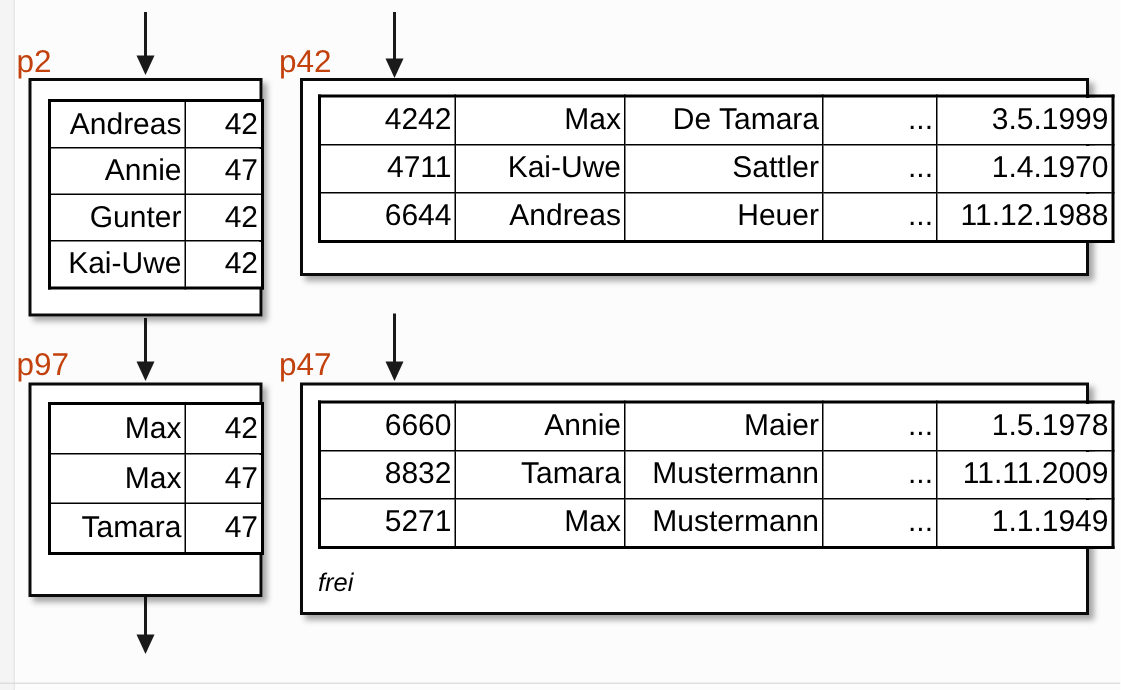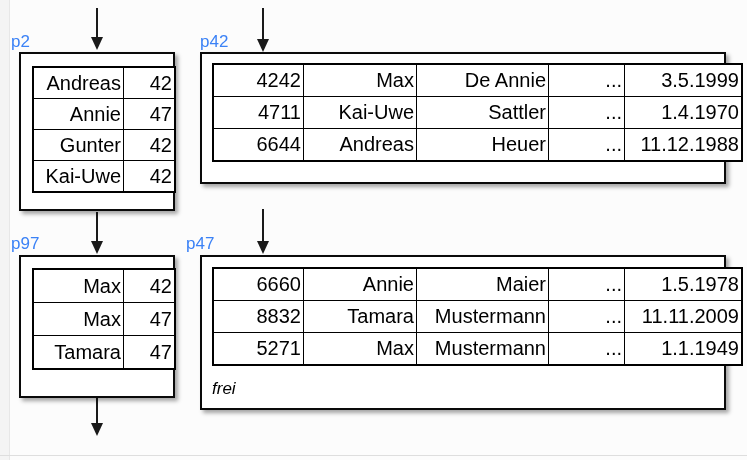--- a/index.html
+++ b/index.html
@@ -31,23 +31,23 @@
   }
   .box {
     position: absolute;
     box-sizing: border-box;
     background: #ffffff;
     border: 2px solid #0a0a0a;
     box-shadow: 3px 3px 4px rgba(0,0,0,0.35);
   }
   .page-label {
     position: absolute;
-    font-size: 17px;
+    font-size: 21px;
     line-height: 20px;
-    color: #3b82f6;
+    color: #c2410c;
   }
   table {
     position: absolute;
     border-collapse: collapse;
     table-layout: fixed;
     border: 2px solid #000;
   }
   td {
     border: 1.5px solid #000;
     text-align: right;
@@ -106,21 +106,21 @@
   <div class="arrow-line" style="left:96px; top:212px; height:30px;"></div>
   <div class="arrow-head" style="left:91px; top:241px;"></div>
 
   <div class="arrow-line" style="left:262px; top:209px; height:33px;"></div>
   <div class="arrow-head" style="left:257px; top:241px;"></div>
 
   <div class="arrow-line" style="left:96px; top:398px; height:26px;"></div>
   <div class="arrow-head" style="left:91px; top:423px;"></div>
 
   <div class="page-label" style="left:11px; top:32px;">p2</div>
-  <div class="page-label" style="left:200px; top:32px;">p42</div>
+  <div class="page-label" style="left:186px; top:32px;">p42</div>
   <div class="page-label" style="left:11px; top:234px;">p97</div>
   <div class="page-label" style="left:186px; top:234px;">p47</div>
 
   <div class="box" style="left:19px; top:52px; width:156px; height:159px;">
     <table class="index-table" style="left:11px; top:12px;">
       <tbody>
           <tr>
         <td class="col-key">Andreas</td>
         <td class="col-ptr">42</td>
       </tr>
@@ -139,21 +139,21 @@
     </tbody>
       </table>
   </div>
 
   <div class="box" style="left:200px; top:52px; width:526px; height:132px;">
     <table class="data-table" style="left:10px; top:9px;">
       <tbody>
           <tr>
         <td class="col-id">4242</td>
         <td class="col-first">Max</td>
-        <td class="col-last">De Annie</td>
+        <td class="col-last">De Tamara</td>
         <td class="col-dots">...</td>
         <td class="col-date">3.5.1999</td>
       </tr>
       <tr>
         <td class="col-id">4711</td>
         <td class="col-first">Kai-Uwe</td>
         <td class="col-last">Sattler</td>
         <td class="col-dots">...</td>
         <td class="col-date">1.4.1970</td>
       </tr>

